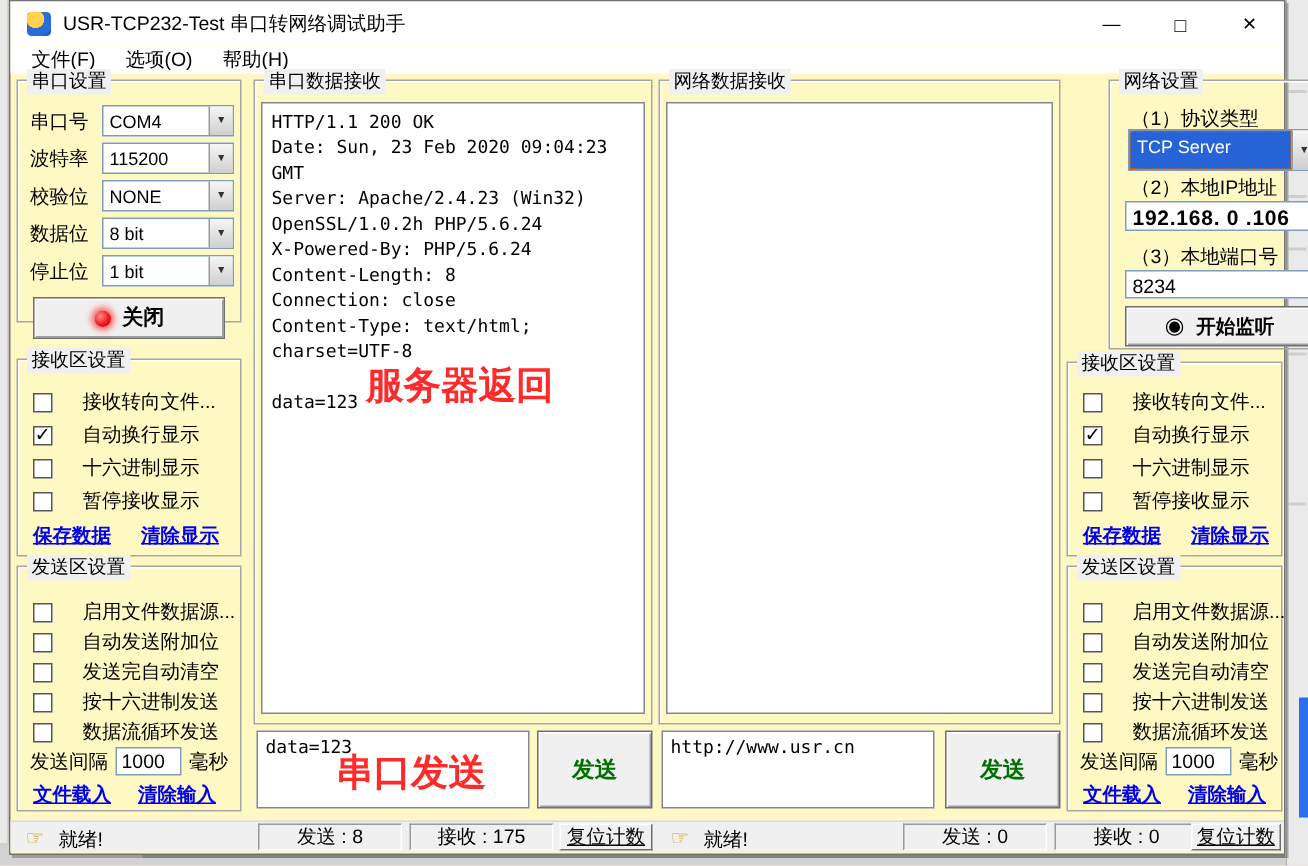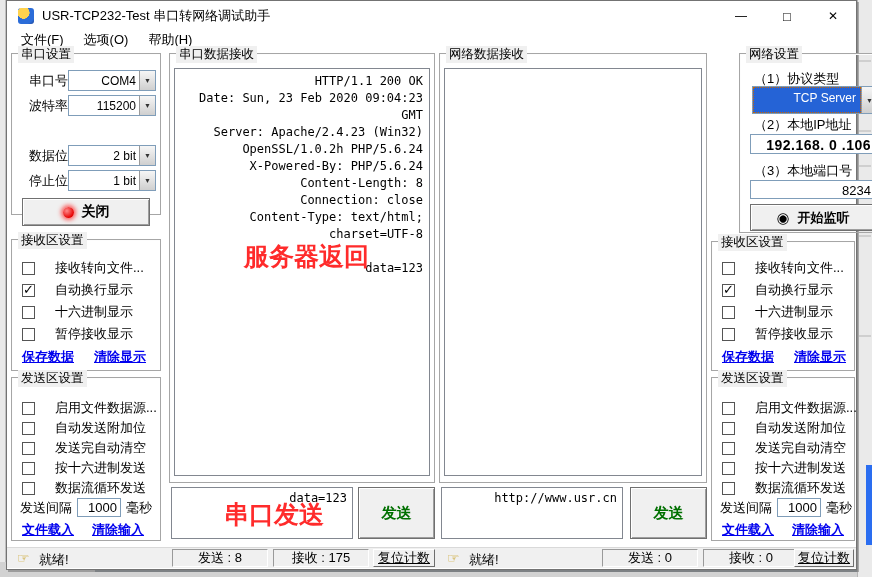--- a/index.html
+++ b/index.html
@@ -7,22 +7,22 @@
   body { background:#d2d2d2; font-family:"Liberation Sans","DejaVu Sans",sans-serif; color:#000; }
 
   
   .bg-left  { position:absolute; left:0; top:0; width:6px; height:562px; background:#e9e9e9; border-right:1px solid #c0c0c0; }
   .bg-right { position:absolute; right:0; top:0; width:15px; height:577px; background:#eaeaea; border-left:1px solid #b5b5b5; }
   .bg-line  { position:absolute; left:1px; right:1px; height:2px; background:#cfcfcf; }
   .bg-blue  { position:absolute; right:0; width:6px; top:465px; height:80px; background:#2a6df0; }
   .bg-bottom{ position:absolute; left:95px; top:567px; width:762px; height:5px; background:#9aa0a6; }
 
   
-  .window { position:absolute; left:6px; top:0; width:851px; height:570px; background:#ffffff;
-            border:1px solid #737373; box-shadow:2px 2px 0 rgba(90,90,90,.45);text-align:right; }
+  .window { position:absolute; left:6px; top:0; width:851px; height:570px; background:#fef9c3;
+            border:1px solid #737373; box-shadow:2px 2px 0 rgba(90,90,90,.45); }
 
   .titlebar { position:absolute; left:0; top:0; right:0; height:30px; background:#fff;
               display:flex; align-items:center; padding-left:11px; }
   .app-icon { width:16px; height:16px; border-radius:3px; margin-right:8px;
               background:radial-gradient(circle at 35% 30%, #ffd24d 0 38%, #2b6cd8 40% 75%, #1c3f8f 100%); }
   .title { font-size:13px; }
   .win-controls { margin-left:auto; display:flex; height:30px; }
   .wc { width:46px; height:30px; display:flex; align-items:center; justify-content:center; font-size:12px; }
   .wc-max { font-size:13px; }
 
@@ -163,24 +163,31 @@
         <span class="carrow">▼</span>
       </div>
     </div>
     <div class="frow" style="top:41px">
       <span class="flabel">波特率</span>
       <div class="combo">
         <span class="cval">115200</span>
         <span class="carrow">▼</span>
       </div>
     </div>
+    <div class="frow" style="top:66px">
+      <span class="flabel">校验位</span>
+      <div class="combo">
+        <span class="cval">NONE</span>
+        <span class="carrow">▼</span>
+      </div>
+    </div>
     <div class="frow" style="top:91px">
       <span class="flabel">数据位</span>
       <div class="combo">
-        <span class="cval">2 bit</span>
+        <span class="cval">8 bit</span>
         <span class="carrow">▼</span>
       </div>
     </div>
     <div class="frow" style="top:116px">
       <span class="flabel">停止位</span>
       <div class="combo">
         <span class="cval">1 bit</span>
         <span class="carrow">▼</span>
       </div>
     </div>

